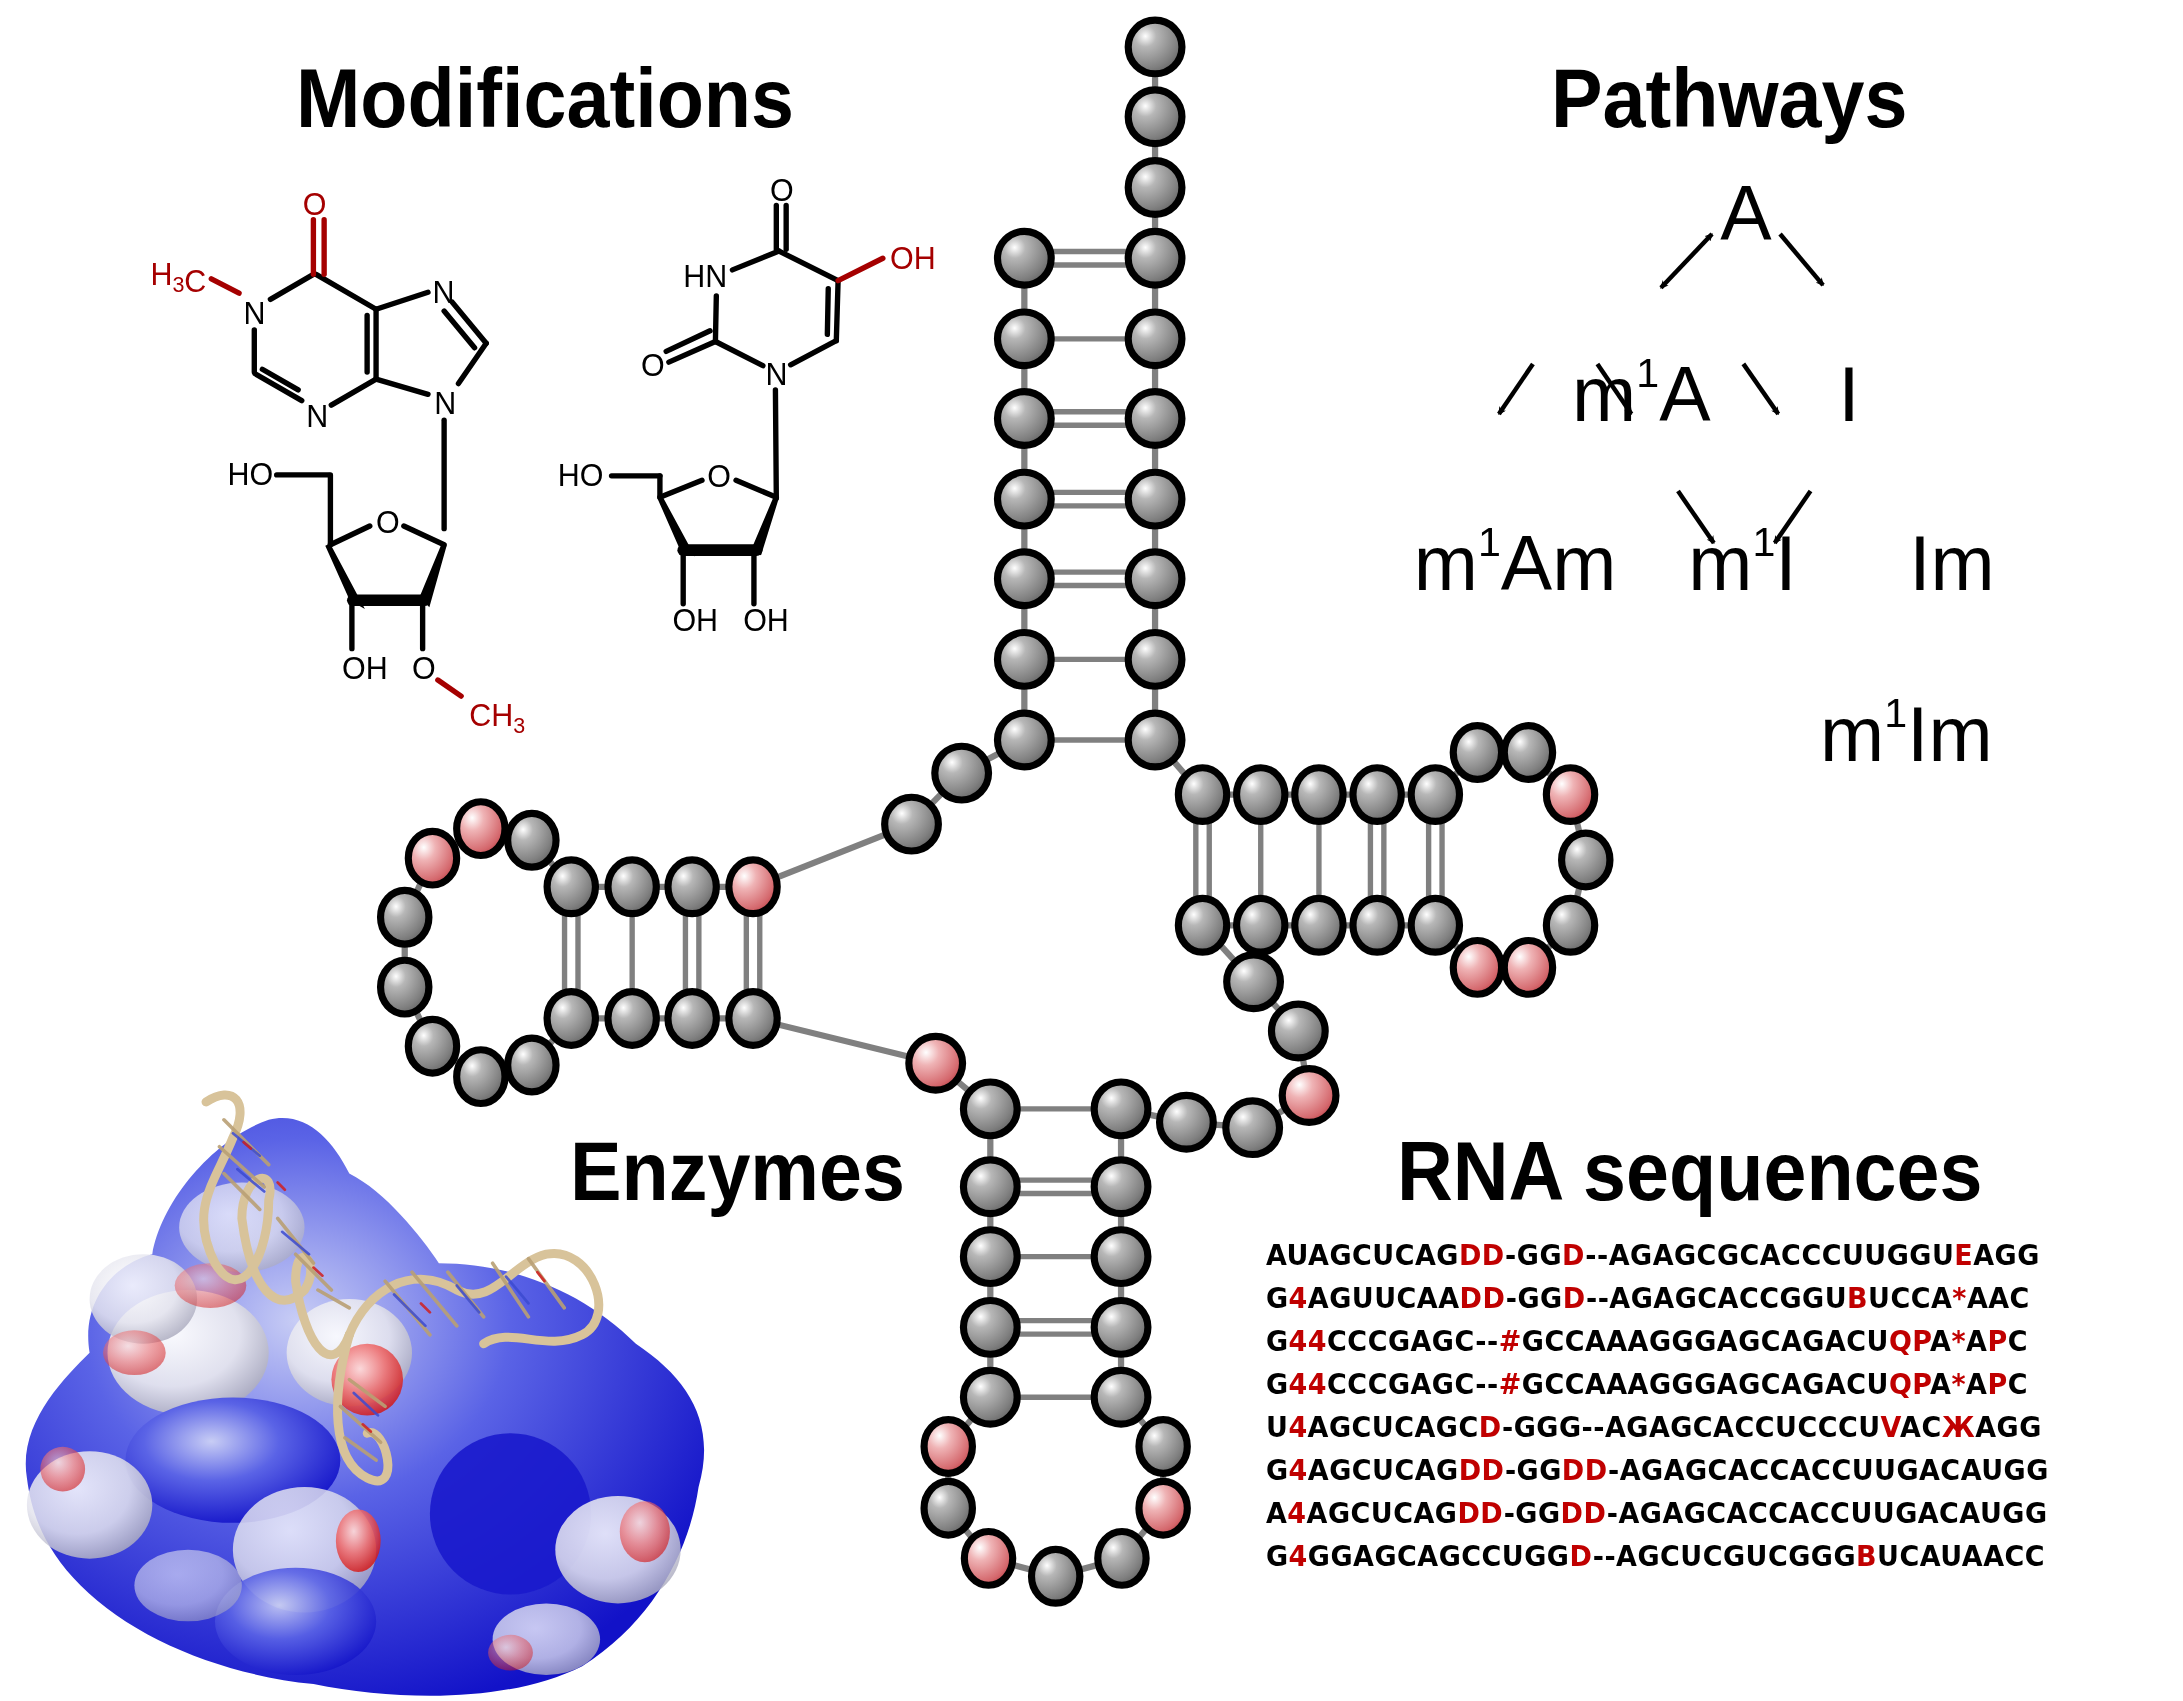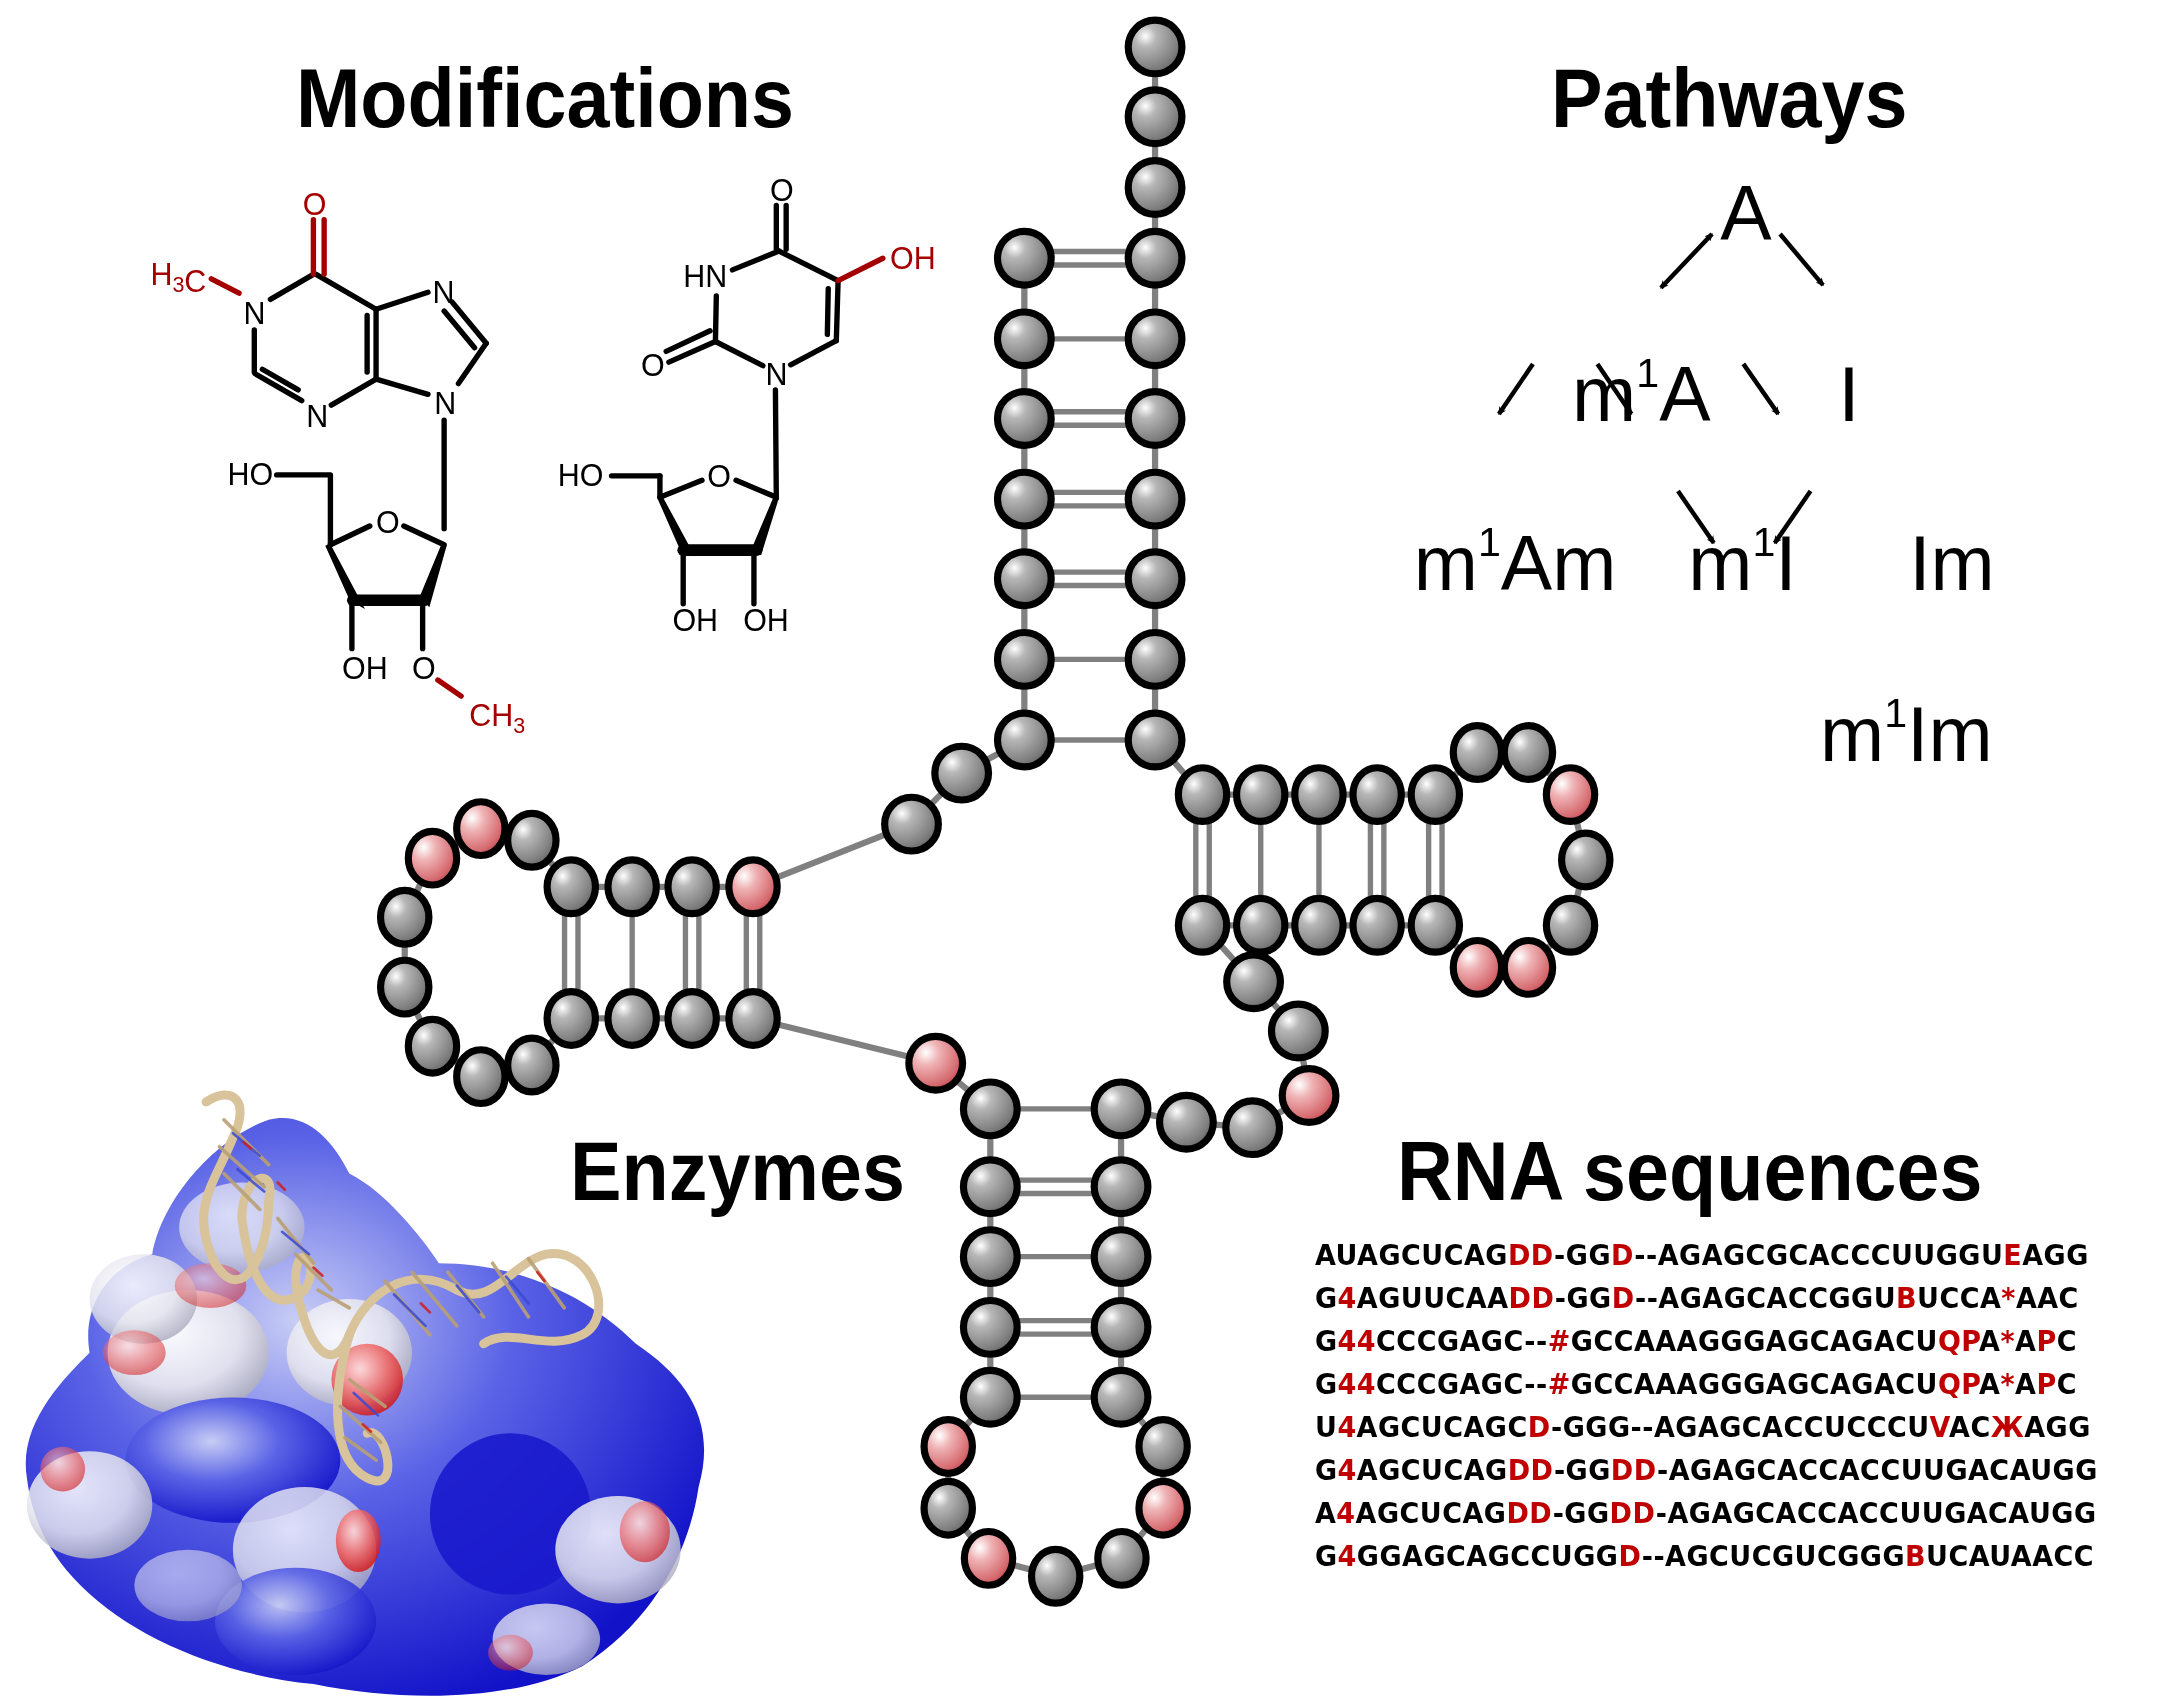--- a/index.html
+++ b/index.html
@@ -5,21 +5,21 @@
     html, body { margin: 0; padding: 0; background: #ffffff; }
     body { width: 2183px; height: 1702px; position: relative; overflow: hidden;
            font-family: "Liberation Sans", sans-serif; }
     .title { position: absolute; font-family: "Liberation Sans", sans-serif; font-weight: bold;
              font-size: 84px; color: #000; white-space: nowrap; line-height: 1; transform-origin: left top; }
     #main-svg { position: absolute; left: 0; top: 0; }
     .chem-text { font-family: "Liberation Sans", sans-serif; font-size: 34px; fill: #000; }
     .chem-red { fill: #a50000; }
     .path-text { font-family: "Liberation Sans", sans-serif; font-size: 86px; fill: #000; }
     .path-sup { font-size: 46px; }
-    .seq-block { position: absolute; left: 1315px; top: 1234px; }
+    .seq-block { position: absolute; left: 1266px; top: 1234px; }
     .seq-line { font-family: "DejaVu Sans", sans-serif; font-weight: bold; font-size: 29px;
                 letter-spacing: 0.5px; height: 43px; line-height: 43px; white-space: pre;
                 color: #000; transform: scaleX(0.93); transform-origin: left center; }
     .seq-mod { color: #c00000; }
     .enzyme-art { position: absolute; left: 9px; top: 1084px; }
   </style>
 </head>
 <body>
 
 <div class="title" style="left:296px; top:56px; transform:scaleX(0.92);">Modifications</div>

